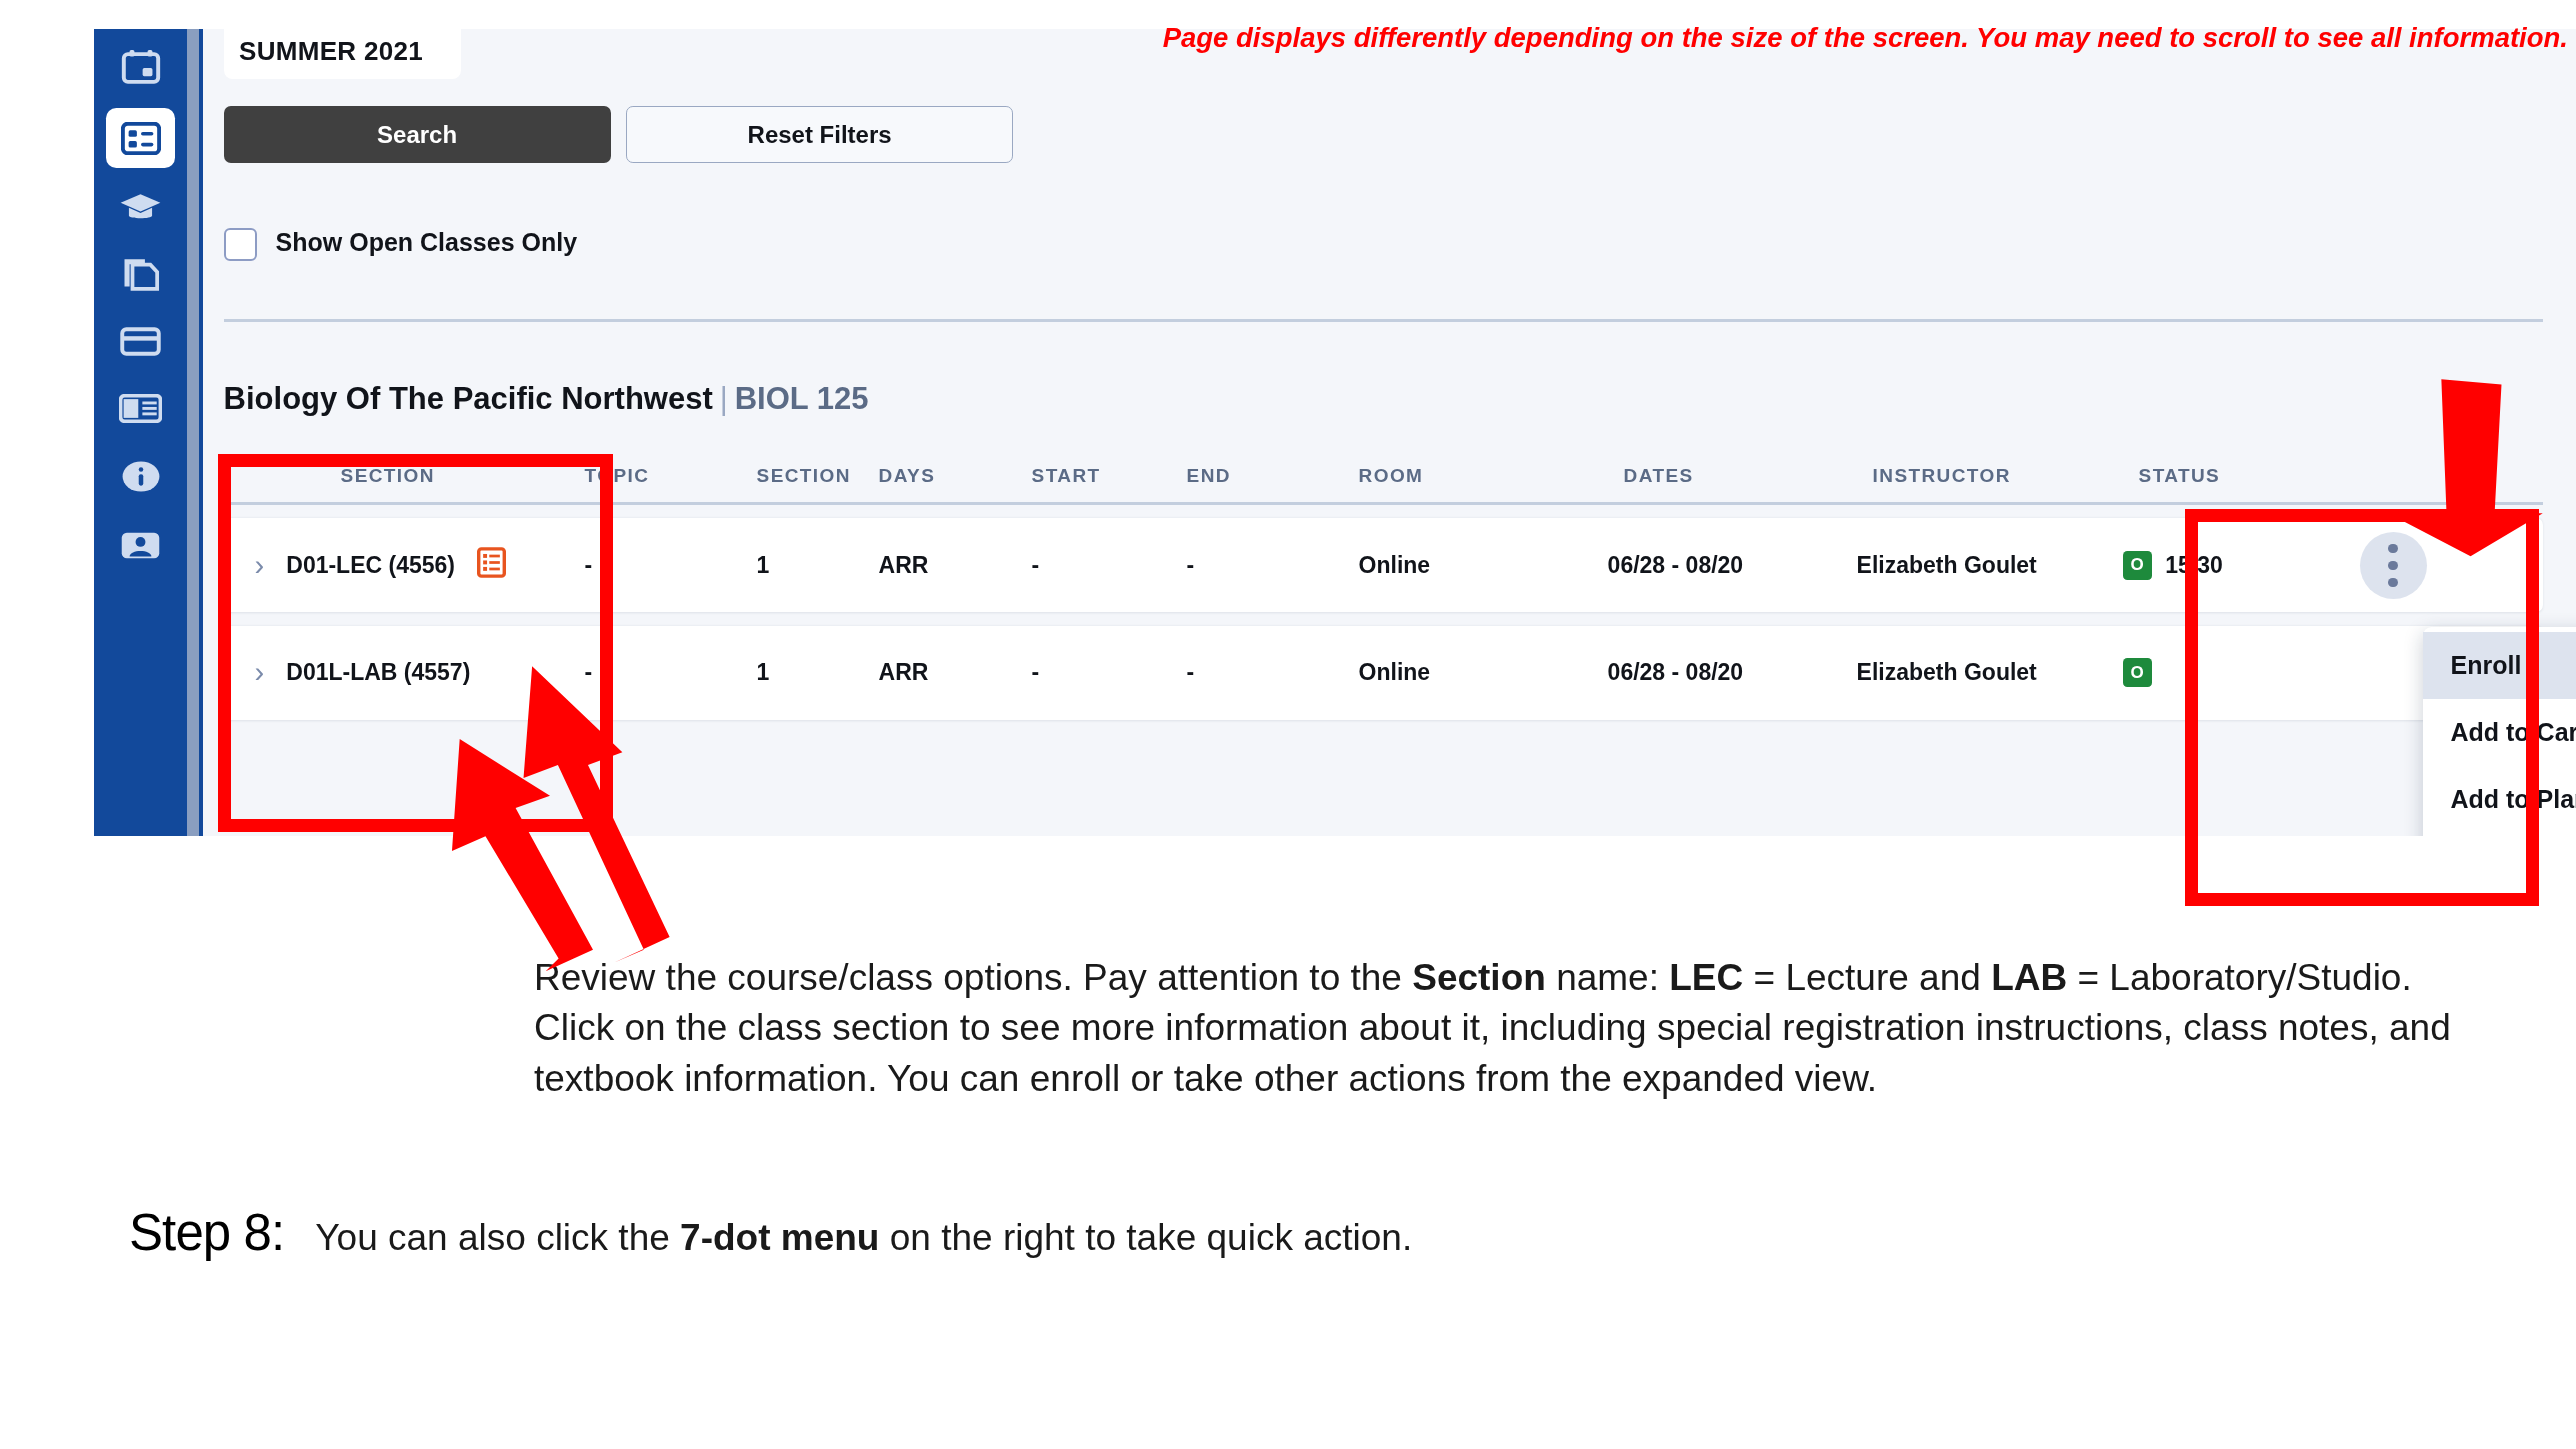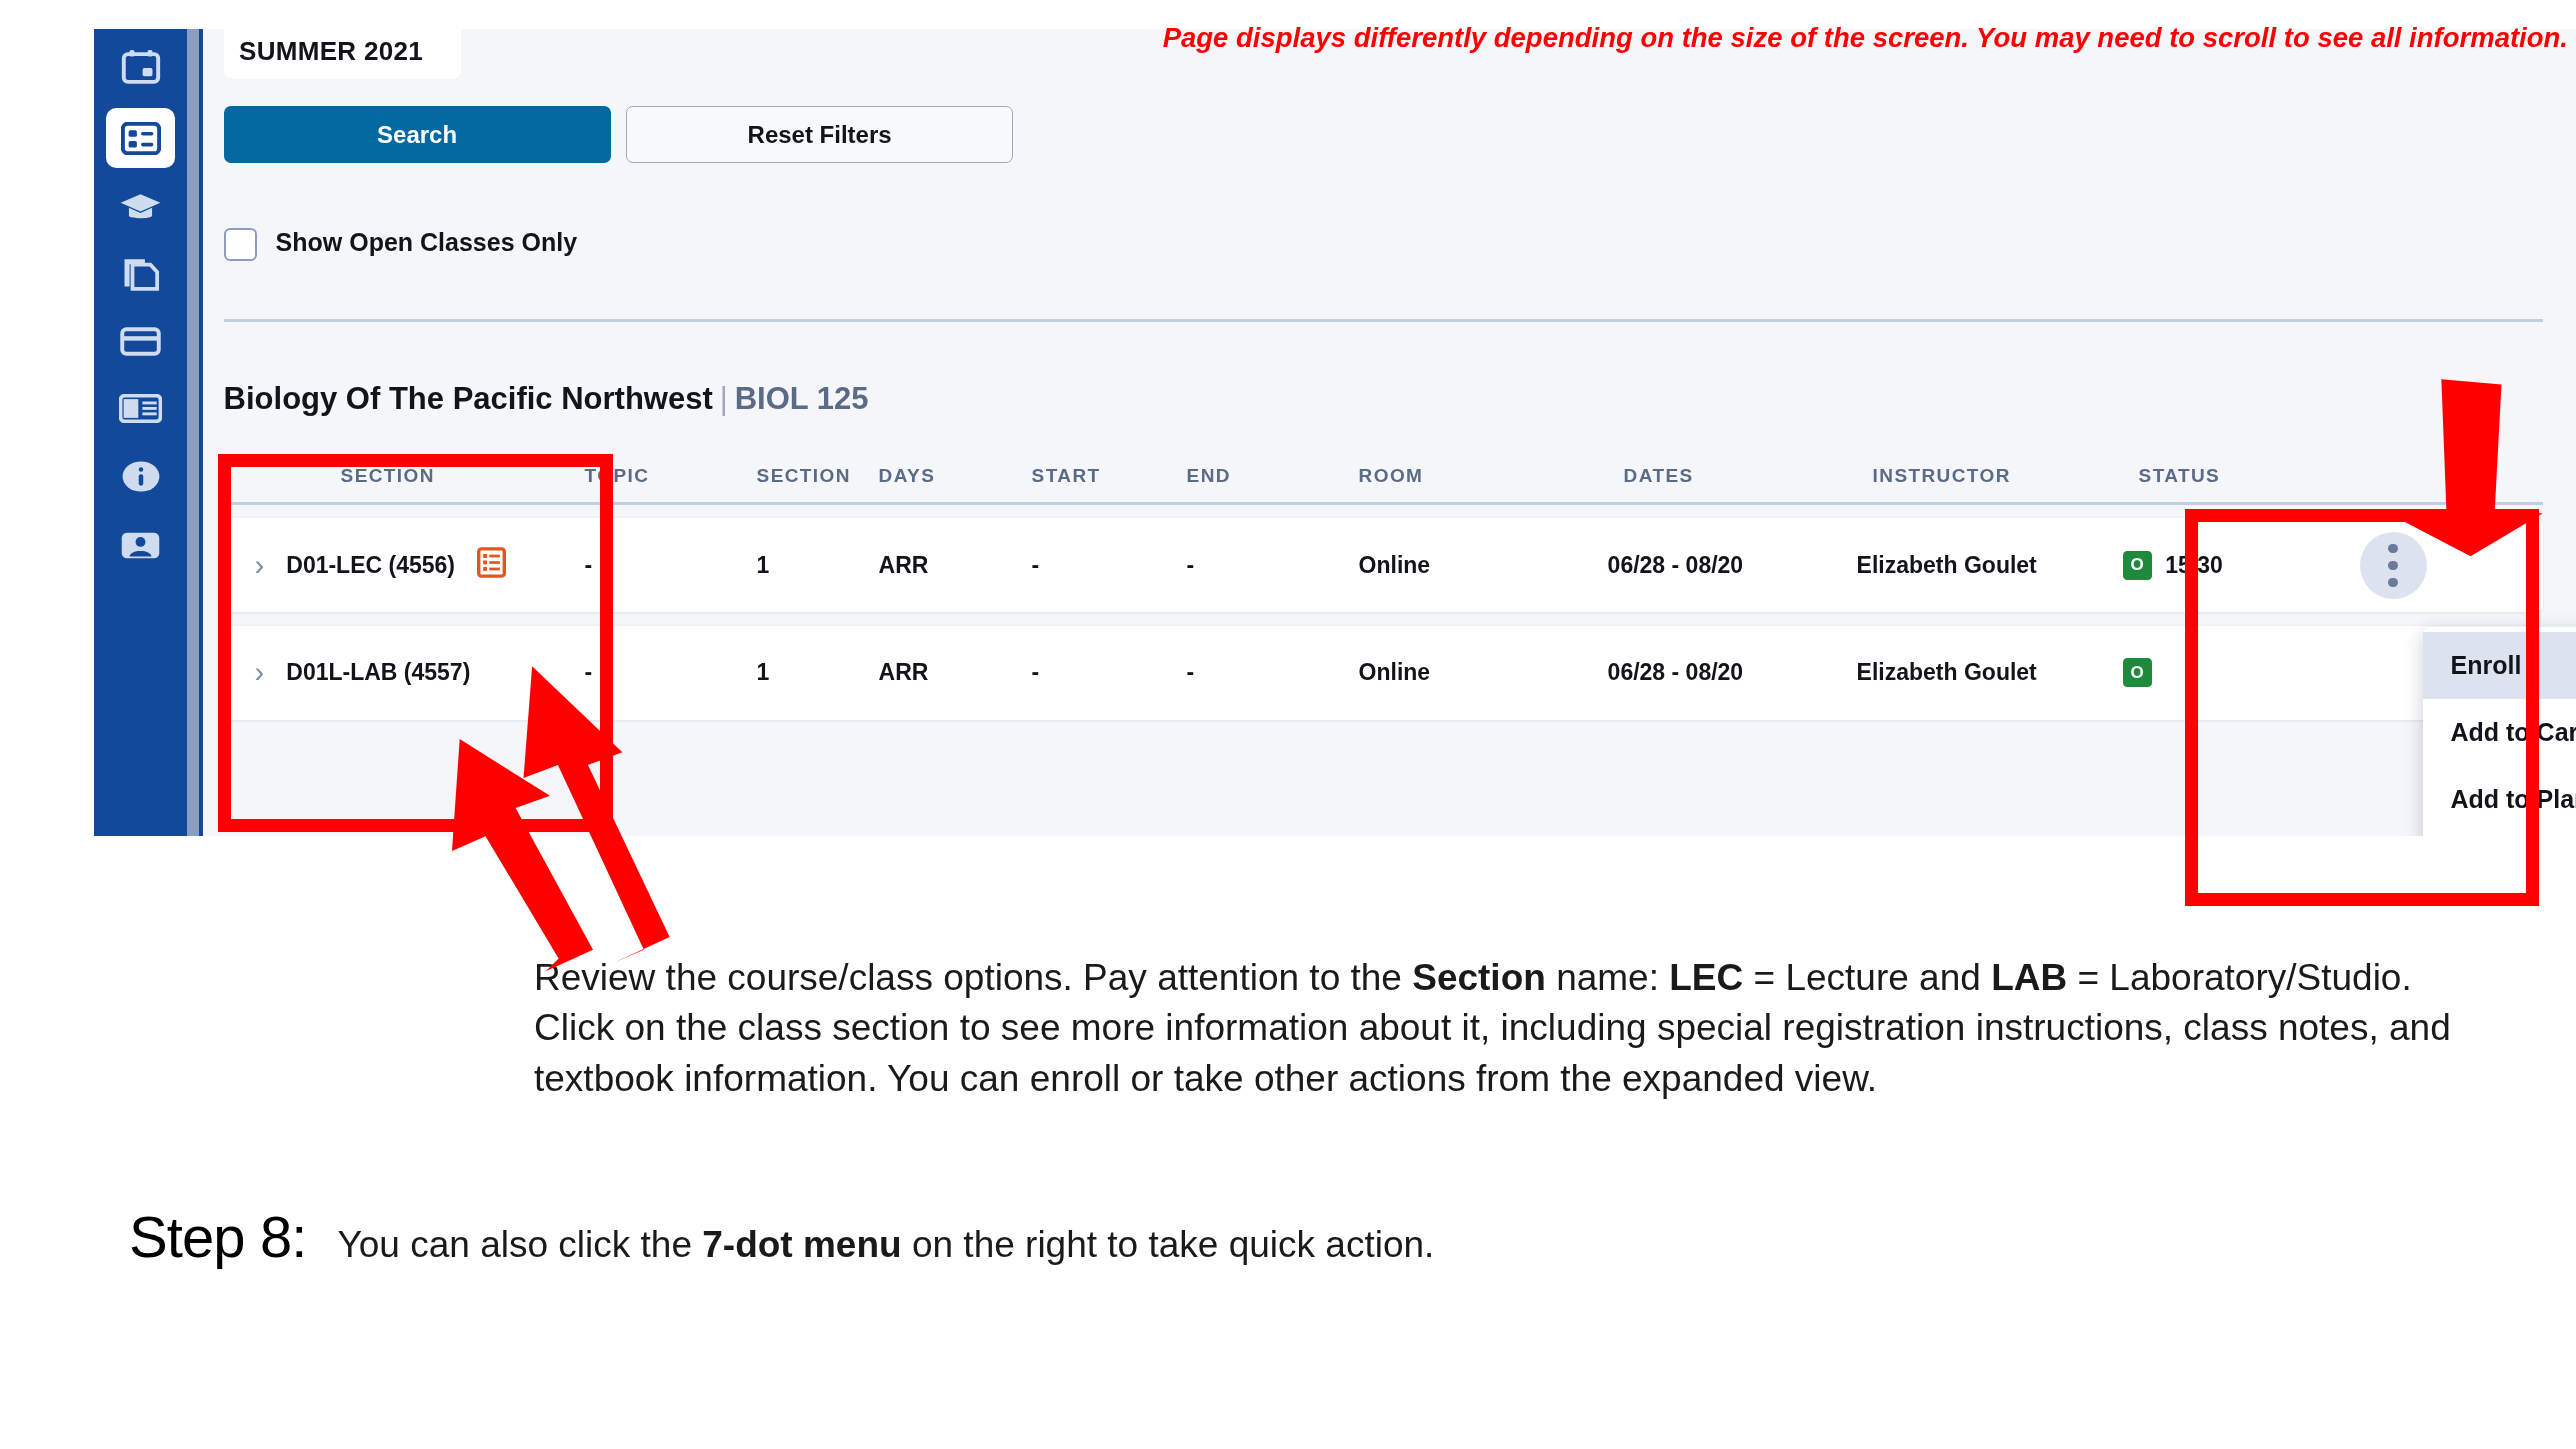--- a/index.html
+++ b/index.html
@@ -57,21 +57,21 @@
     padding: 12px 38px 12px 15.5px;
     font-size: 26px; font-weight: 700; color: #11141a;
     letter-spacing: 0.3px;
   }
   .btn-row { position: absolute; left: 20.6px; top: 77px; display: flex; gap: 15.5px; }
   .btn {
     font-size: 24px; font-weight: 700;
     border-radius: 6.9px;
     height: 57px; display: flex; align-items: center; justify-content: center;
   }
-  .btn-primary { width: 387px; background: #0369a1; color: #fff; }
+  .btn-primary { width: 387px; background: #404040; color: #fff; }
   .btn-secondary {
     width: 387px; background: #f7f9fc; color: #11141a;
     border: 1.7px solid #9aa8c2;
   }
   .chk-row {
     position: absolute; left: 20.6px; top: 199px;
     display: flex; align-items: flex-start; gap: 19px;
   }
   .chkbox {
     width: 33px; height: 33px; border: 2.6px solid #8d9cc4;
@@ -165,21 +165,21 @@
     font-size: 37px; line-height: 1.36;
     color: #1a1a1a;
     font-family: "Liberation Sans", sans-serif;
   }
   .caption b { font-weight: 700; }
   .step-row {
     position: absolute; left: 129px; top: 1203px;
     display: flex; align-items: baseline; gap: 31px;
   }
   .step-label {
-    font-size: 58px; font-weight: 400; color: #000;
+    font-size: 51px; font-weight: 400; color: #000;
     letter-spacing: -0.9px;
   }
   .step-text { font-size: 37px; color: #1a1a1a; }
   .step-text b { font-weight: 700; }
 </style>
 </head>
 <body>
 
 <div id="root">
 

